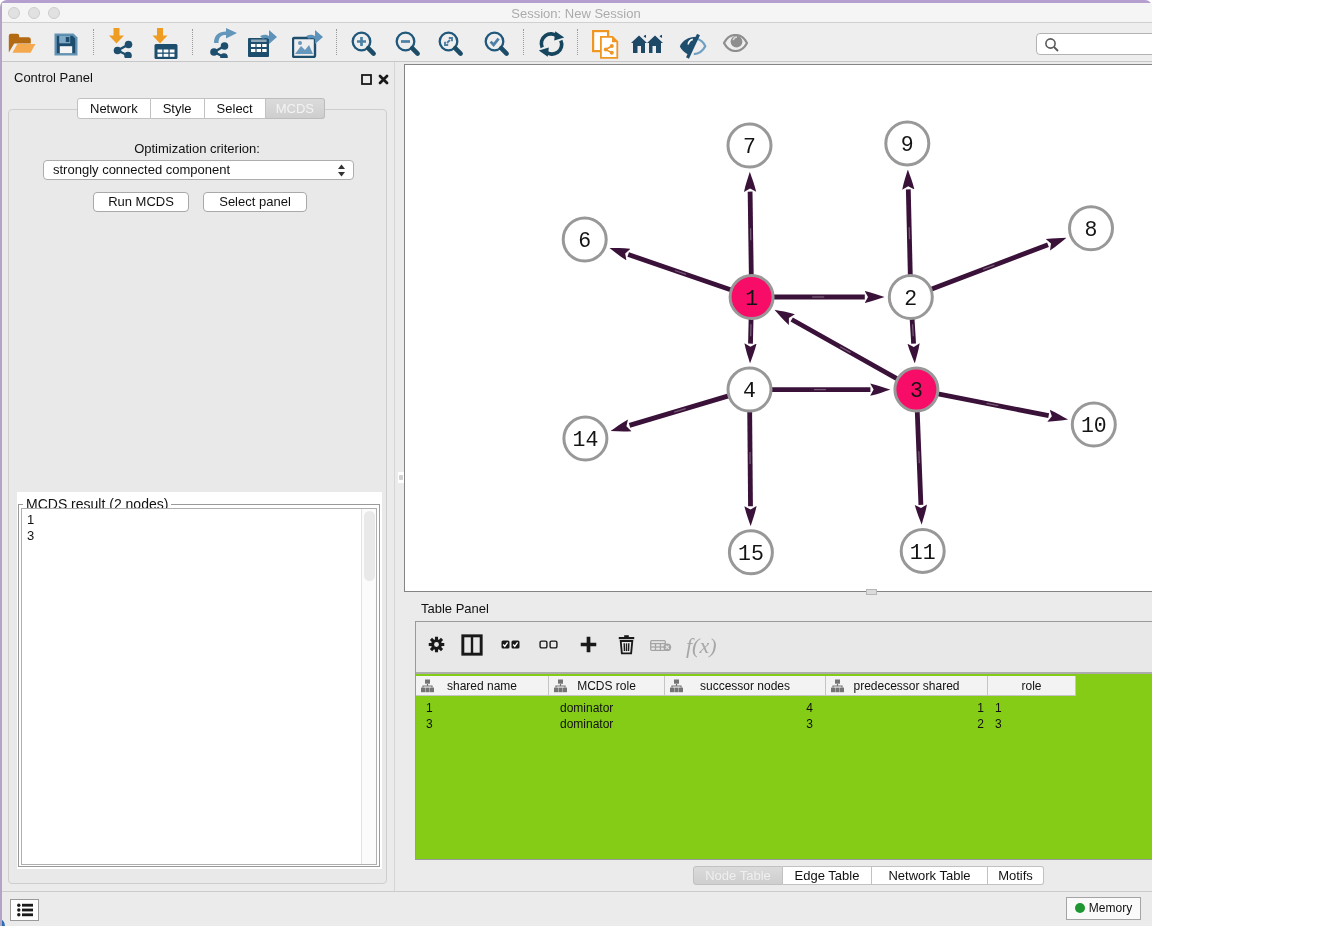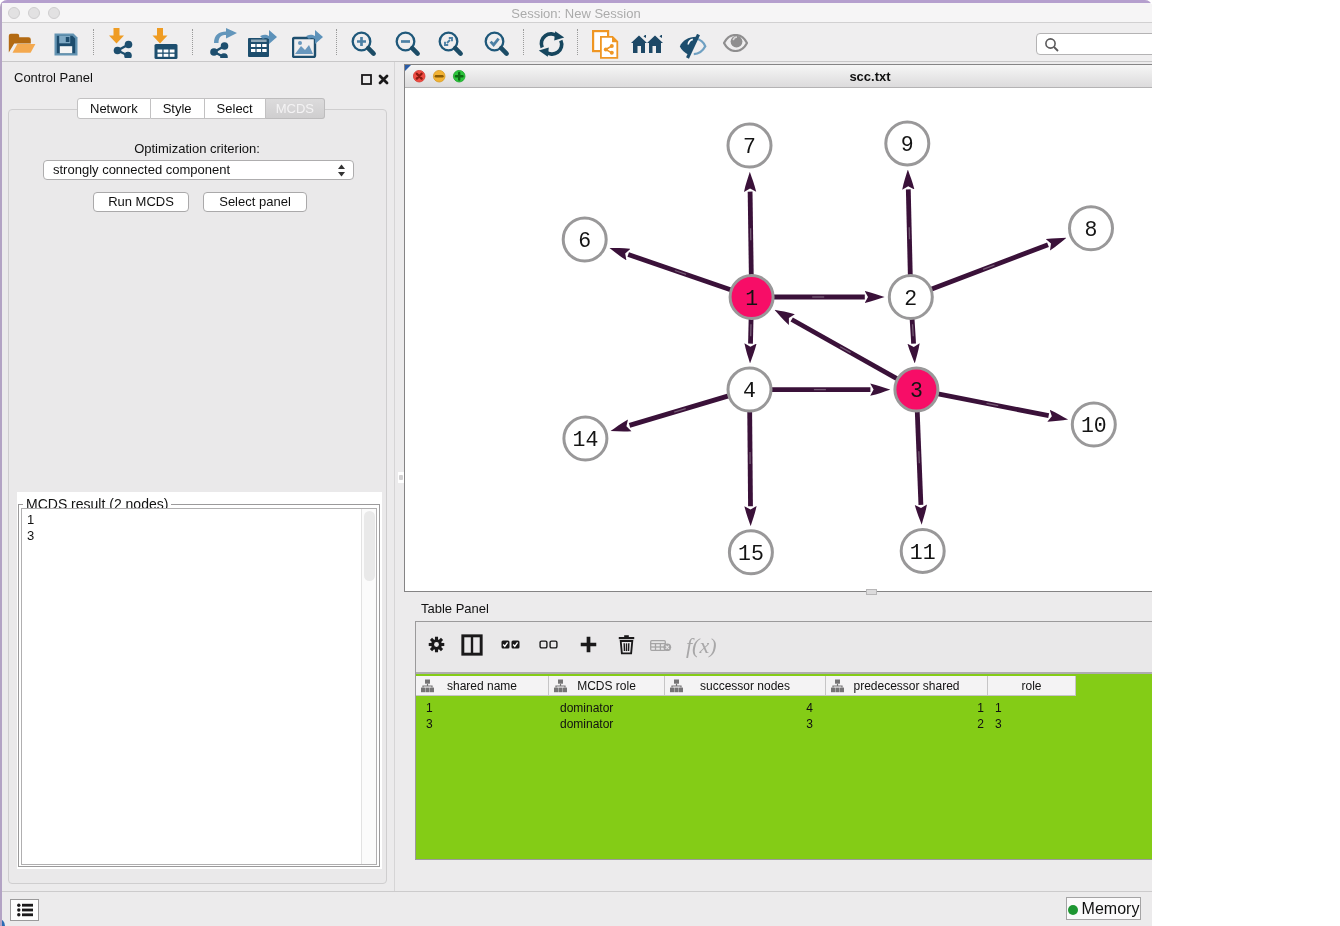--- a/index.html
+++ b/index.html
@@ -52,21 +52,21 @@
 #ttoolbar { position:absolute; left:0; top:0; width:100%; height:52px; background:#e9e8e9; border-bottom:2px solid #aeadae; }
 #thead { position:absolute; left:0; top:54px; width:660px; height:20px; background:#f4f3f4; border-bottom:1px solid #c6c5c6; }
 .th { position:absolute; top:0; height:19px; border-right:1px solid #c6c5c6; font-size:12px; color:#111; }
 .th .lbl { position:absolute; top:2.5px; width:100%; text-align:center; }
 .trow { position:absolute; font-size:12px; color:#111; }
 #ttabs { position:absolute; left:0; top:271px; width:100%; height:21px; }
 .ttab { position:absolute; top:0; height:19px; line-height:18px; font-size:13px; background:#fff; border:1px solid #c2c1c2; color:#111; text-align:center; }
 
 #statusbar { position:absolute; left:0; top:891px; width:100%; height:35px; background:#ecebec; border-top:1px solid #cccbcc; }
 #listbtn { position:absolute; left:10px; top:7px; width:29px; height:22px; background:#fdfdfd; border:1px solid #9b9a9b; }
-#membtn { position:absolute; right:11px; top:5px; width:75px; height:23px; background:#fbfafb; border:1px solid #a5a4a5; font-size:16px; text-align:center; line-height:21px; color:#111;}
+#membtn { position:absolute; right:11px; top:5px; width:75px; height:23px; background:#fbfafb; border:1px solid #a5a4a5; font-size:12px; text-align:center; line-height:21px; color:#111;}
 #memdot { display:inline-block; width:10px; height:10px; border-radius:50%; background:#1e9632; margin-right:4px; vertical-align:-1px;}
 #bluecorner { position:absolute; left:-7px; top:919px; width:12px; height:14px; border-radius:50%; background:#2a6cb5; }
 </style>
 </head>
 <body>
 <div id="win">
   <div id="ftop"></div>
     <div id="fleft"></div>
     <div id="fright"></div>
   <div id="titlebar">
@@ -249,34 +249,20 @@
       <div id="fieldset">
         <div id="fieldlabel">MCDS result (2 nodes)</div>
         <div id="resultbox">1<br>3<div id="res-scroll">
               <div id="res-thumb"></div>
             </div></div>
       </div>
     </div>
   </div>
 
   <div id="netwin">
-    <div id="nettitle">
-      <svg style="position:absolute;left:0px;top:0px;" width="6" height="6" viewBox="0 0 6 6">
-          <path d="M0,0 L6,0 L0,6 Z" fill="#2a5ca8"></path>
-        </svg>
-      <svg style="position:absolute;left:8px;top:5px;" width="62" height="13" viewBox="0 0 62 13">
-        <circle cx="6.2" cy="6.2" r="5.8" fill="#f04c43" stroke="#d13a31" stroke-width="0.8"></circle>
-        <path d="M3.8,3.8 L8.6,8.6 M8.6,3.8 L3.8,8.6" stroke="#8c1a10" stroke-width="2.3" stroke-linecap="round"></path>
-        <circle cx="26.2" cy="6.2" r="5.8" fill="#f2b233" stroke="#d59b23" stroke-width="0.8"></circle>
-        <line x1="2.9" y1="6.2" x2="9.5" y2="6.2" stroke="#8a5c04" stroke-width="2.4" stroke-linecap="round" transform="translate(20,0)"></line>
-        <circle cx="46.2" cy="6.2" r="5.8" fill="#2bc43b" stroke="#1ba32b" stroke-width="0.8"></circle>
-        <path d="M46.2,2.9 L46.2,9.5 M42.9,6.2 L49.5,6.2" stroke="#0c6b14" stroke-width="2.4" stroke-linecap="round"></path>
-      </svg>
-      <div id="nettext">scc.txt</div>
-    </div>
     <div id="netcanvas">
       <svg width="930" height="502" viewBox="-4 0 930 502" style="position:absolute;left:0;top:0;">
         <defs>
           <marker id="arr" viewBox="0 0 20 13" refX="0.2" refY="6.5" markerWidth="20" markerHeight="13" orient="auto" markerUnits="userSpaceOnUse">
             <path d="M0,0.4 C8,2.2 13.5,4.4 20,6.5 C13.5,8.6 8,10.8 0,12.6 L3.4,6.5 Z" fill="#3a1139"></path>
           </marker>
         </defs>
         <g stroke="#3a1139" stroke-width="4.8" marker-end="url(#arr)">
           <line x1="342.6" y1="209.0" x2="341.1" y2="103.6"></line>
           <line x1="342.6" y1="209.0" x2="219.2" y2="166.5"></line>
@@ -463,20 +449,26 @@
       <div class="trow" style="left:144px; top:79px;">dominator</div>
       <div class="trow" style="left:0px; top:79px; width:397px; text-align:right;">4</div>
       <div class="trow" style="left:0px; top:79px; width:568px; text-align:right;">1</div>
       <div class="trow" style="left:579px; top:79px;">1</div>
       <div class="trow" style="left:10px; top:95px;">3</div>
       <div class="trow" style="left:144px; top:95px;">dominator</div>
       <div class="trow" style="left:0px; top:95px; width:397px; text-align:right;">3</div>
       <div class="trow" style="left:0px; top:95px; width:568px; text-align:right;">2</div>
       <div class="trow" style="left:579px; top:95px;">3</div>
     </div>
+    <div id="ttabs">
+      <span class="ttab" style="left:285px; width:90px; background:linear-gradient(#dcdbdc,#cfcecf); color:#f0eff0; border-radius:3px 0 0 3px;">Node Table</span>
+      <span class="ttab" style="left:375px; width:89px; border-left:none;">Edge Table</span>
+      <span class="ttab" style="left:464px; width:116px; border-left:none;">Network Table</span>
+      <span class="ttab" style="left:580px; width:56px; border-left:none; border-radius:0 3px 3px 0;">Motifs</span>
+    </div>
   </div>
 
   <div id="statusbar">
     <div id="listbtn">
       <svg style="position:absolute;left:6px;top:3px;" width="16" height="14" viewBox="0 0 16 14">
         <g fill="#1a191a">
           <circle cx="1.8" cy="2.2" r="1.7"></circle>
             <rect x="5" y="0.8" width="11" height="2.8"></rect>
           <circle cx="1.8" cy="7" r="1.7"></circle>
             <rect x="5" y="5.6" width="11" height="2.8"></rect>

